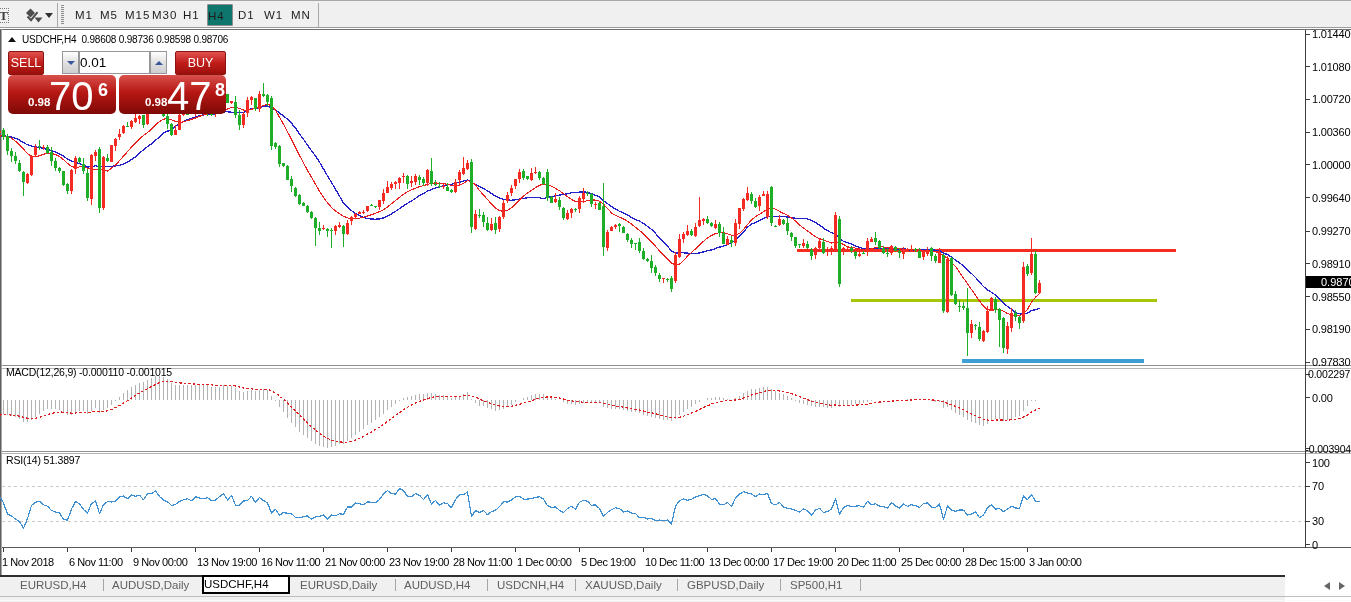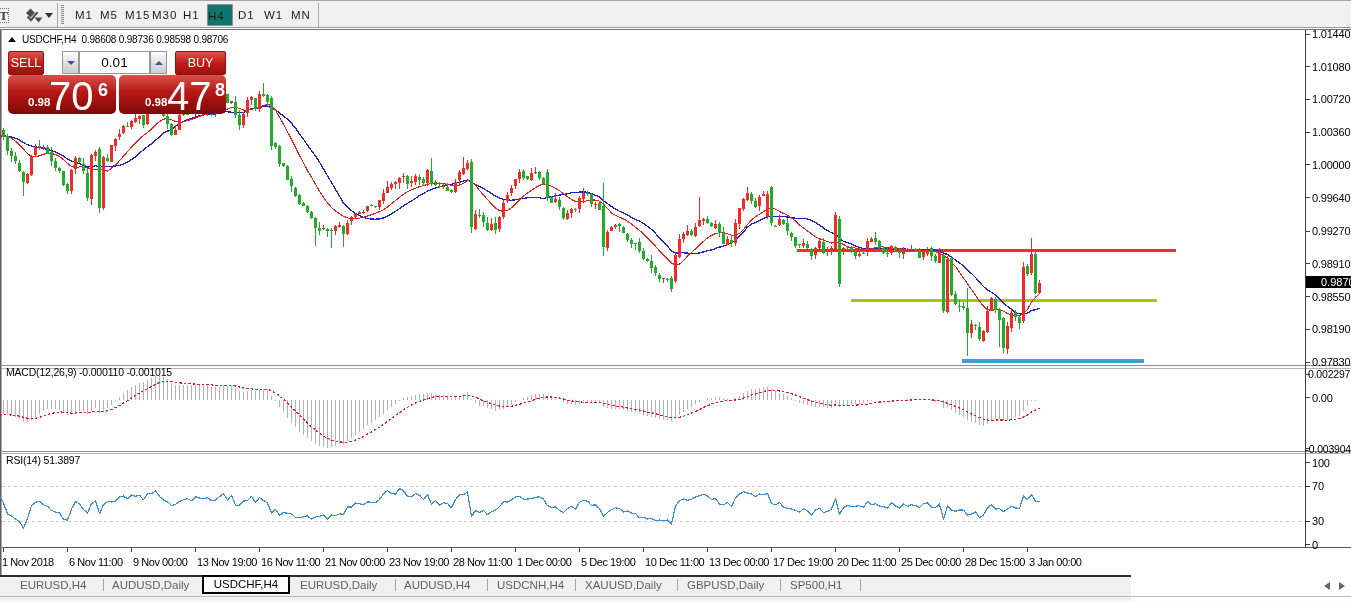--- a/index.html
+++ b/index.html
@@ -15,32 +15,32 @@
 #panel{position:absolute;left:8px;top:51px;width:218px;height:63px}
 .rbtn{position:absolute;color:#fff;font-size:12.5px;text-align:center;background:linear-gradient(180deg,#e0524e 0%,#c01d19 50%,#9c100d 100%);border:1px solid #8c1410;border-radius:2px}
 #sellb{left:0;top:0;width:36px;height:24px;line-height:22px}
 #buyb{left:167px;top:0;width:51px;height:24px;line-height:22px}
 .spin{position:absolute;top:0px;width:17px;height:23px;background:linear-gradient(180deg,#fefefe,#dcdcdc 60%,#cfcfcf);border:1px solid #979797}
 #spdn{left:54px}
 #spup{left:142px}
 .spin i{position:absolute;left:4px;width:0;height:0;border:4px solid transparent}
 #spdn i{top:9px;border-top:4px solid #39589c}
 #spup i{top:5px;border-bottom:4px solid #39589c}
-#numbox{position:absolute;left:71px;top:0px;width:71px;height:23px;background:#fff;border:1px solid #979797;font-size:13.5px;text-align:center;line-height:22px;padding-right:0;color:#000}
+#numbox{position:absolute;left:71px;top:0px;width:71px;height:23px;background:#fff;border:1px solid #979797;font-size:13.5px;text-align:left;line-height:22px;padding-right:0;color:#000}
 .bigp{position:absolute;top:24px;height:39px;color:#fff;background:linear-gradient(180deg,#d8504c 0%,#b61713 45%,#7e0906 100%);border-radius:5px}
 #bigsell{left:0;width:108px}
 #bigbuy{left:111px;width:107px}
 .frac{position:absolute;font-size:11.5px;font-weight:bold;bottom:6px}
 .bign{position:absolute;font-size:40px;font-weight:400;bottom:-5px}
 .supd{position:absolute;font-size:18px;font-weight:bold;top:5px}
 #pricebox{position:absolute;left:1306px;top:276px;width:45px;height:12px;background:#000;color:#fff;font-size:11px;line-height:12px;padding-left:15px}
-#tabs{position:absolute;left:0;top:575px;width:1131px;height:27px;background:#f0f0f0;border-top:2px solid #2e2e2e}
+#tabs{position:absolute;left:0;top:575px;width:1285px;height:27px;background:#f0f0f0;border-top:2px solid #2e2e2e}
 .tab{position:absolute;top:0;height:17px;line-height:17px;font-size:11.5px;color:#5f5f5f}
 .tsep{position:absolute;top:2px;height:12px;width:1px;background:#a5a5a5}
-#activetab{position:absolute;left:202px;top:-2px;width:88px;height:19px;background:#fff;border:2px solid #000;color:#000;font-size:11.5px;text-align:center;line-height:14px;box-sizing:border-box}
+#activetab{position:absolute;left:202px;top:-2px;width:88px;height:19px;background:#fff;border:2px solid #000;color:#000;font-size:11.5px;line-height:14px;box-sizing:border-box}
 #tabline{position:absolute;left:0;top:19px;width:1351px;height:1px;background:#bdbdbd}#tabline2{position:absolute;left:0;top:23px;width:1351px;height:1px;background:#fafafa}
 .sarrow{position:absolute;top:5px;width:0;height:0;border:4px solid transparent}
 </style></head><body>
 <div id="chartwrap"><svg id="chart" width="1351" height="546" viewBox="0 0 1351 546" shape-rendering="crispEdges" font-family="Liberation Sans, sans-serif">
       <rect x="0" y="0" width="1351" height="546" fill="#ffffff"></rect>
       <line x1="0.0" y1="336.8" x2="1351.0" y2="336.8" stroke="#8f8f8f" stroke-width="1"></line>
       <line x1="0.0" y1="339.2" x2="1351.0" y2="339.2" stroke="#b5b5b5" stroke-width="1"></line>
       <line x1="0.0" y1="422.5" x2="1351.0" y2="422.5" stroke="#8f8f8f" stroke-width="1"></line>
       <line x1="0.0" y1="424.8" x2="1351.0" y2="424.8" stroke="#b5b5b5" stroke-width="1"></line>
       <line x1="0.0" y1="518.5" x2="1351.0" y2="518.5" stroke="#5a5a5a" stroke-width="1"></line>

